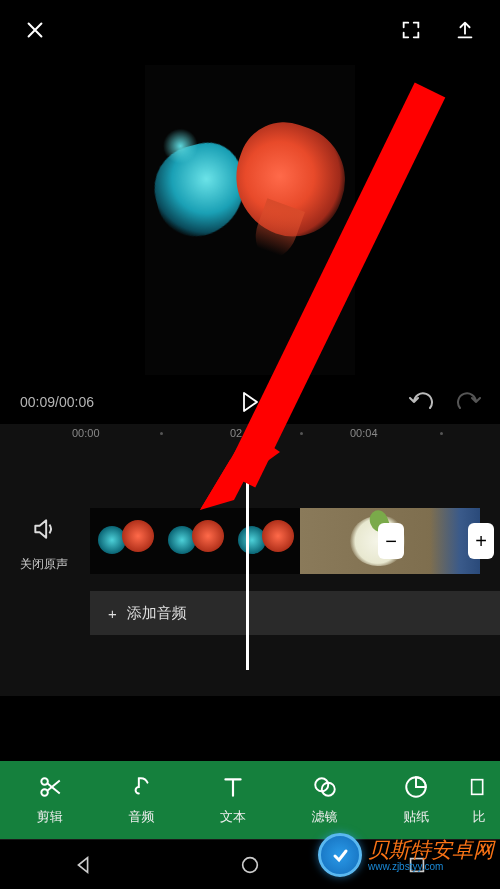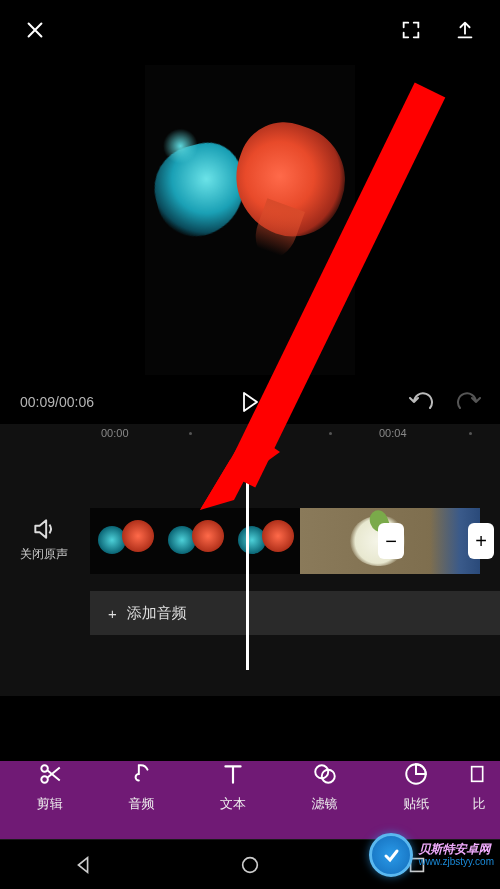--- a/index.html
+++ b/index.html
@@ -69,35 +69,35 @@
   .time-text { color: #b5b5b5; font-size: 14px; }
   .play-center { position: absolute; left: 50%; transform: translateX(-50%); }
   .undo-redo { position: absolute; right: 18px; display: flex; gap: 22px; }
   .ruler {
     height: 22px;
     background: #111;
     position: relative;
     font-size: 11px;
     color: #888;
   }
-  .ruler span { position: absolute; top: 3px; margin-left: 29px; }
+  .ruler span { position: absolute; top: 3px; }
   .ruler .dot { position:absolute; top:8px; width:3px; height:3px; background:#555; border-radius:50%; }
   .timeline-panel {
     background: #111;
     height: 250px;
     padding-top: 60px;
     position: relative;
   }
   .mute-col {
     position: absolute;
     left: 0; top: 70px;
     width: 88px;
     text-align: center;
   }
-  .mute-label { font-size: 12px; color: #ccc; margin-top: 4px; }
+  .mute-label { font-size: 12px; color: #ccc; margin-top: 14px; }
   .clip-track {
     position: absolute;
     left: 90px;
     top: 60px;
     height: 70px;
     right: 0;
     display: flex;
     align-items: center;
   }
   .thumb {
@@ -150,23 +150,24 @@
     left: 190px;
     pointer-events: none;
     z-index: 50;
   }
   .toolbar {
     position: absolute;
     bottom: 50px;
     left: 0; right: 0;
     height: 78px;
     display: flex;
+    align-items: center;
     padding: 0 4px;
     gap: 0;
-    background: #701a75;
+    background: #15803d;
   }
   .tool {
     flex: 1;
     min-width: 64px;
     display: flex;
     flex-direction: column;
     align-items: center;
     gap: 8px;
     font-size: 13px;
     color: #eee;
@@ -192,21 +193,21 @@
     z-index: 60;
   }
   .wm-badge {
     width: 44px;height:44px;border-radius:50%;
     background: radial-gradient(circle,#2a9ae8 0%,#1a7ac8 70%);
     border: 3px solid #5ab8f0;
     display:flex;align-items:center;justify-content:center;
     box-shadow: 0 0 8px rgba(42,154,232,0.6);
   }
   .wm-text { display:flex;flex-direction:column;line-height:1.1; }
-  .wm-text .t1{font-size:12px;font-weight:700;color:#f0abfc;font-style:italic;}
+  .wm-text .t1{font-size:21px;font-weight:400;color:#f97316;font-style:italic;}
   .wm-text .t2{font-size:10px;color:#1a8ad8;}
 </style>
 </head>
 <body>
 
 <div class="top-bar">
   <div class="icon-btn">
     <svg width="22" height="22" viewBox="0 0 24 24">
         <path d="M5 5 L19 19 M19 5 L5 19" stroke="#fff" stroke-width="2.2" fill="none" stroke-linecap="round"></path>
       </svg>

